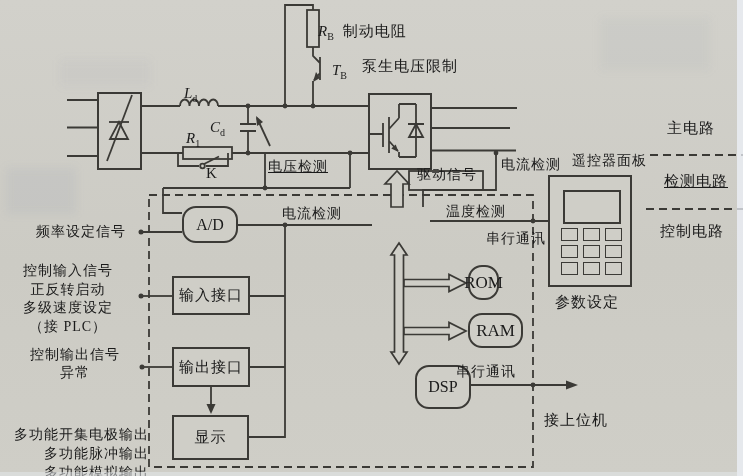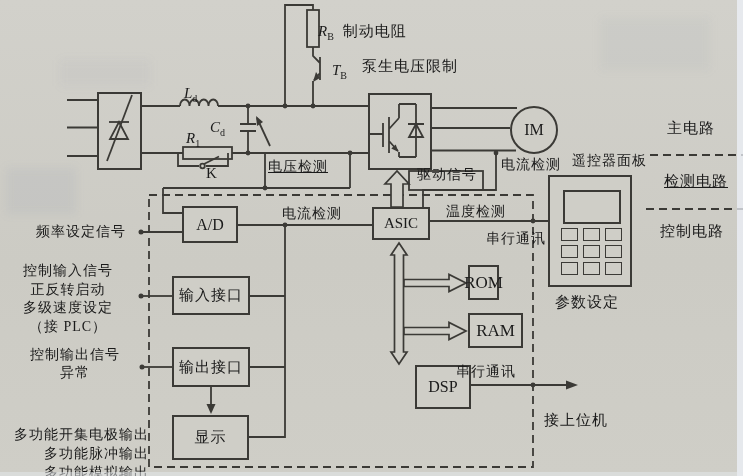--- a/index.html
+++ b/index.html
@@ -8,21 +8,21 @@
     background:linear-gradient(180deg,#d2d1cb 0%,#cccbc4 55%,#cfcec7 100%);
     font-family:"Liberation Serif","DejaVu Serif",serif;color:#1a1a1a;
   }
   #stage svg{position:absolute;left:0;top:0;}
   .box{position:absolute;border:2px solid #3b3a36;box-sizing:border-box;
     display:flex;align-items:center;justify-content:center;background:#cfcec7;}
   .ghostbox{background:transparent;}
   .lbl{position:absolute;white-space:nowrap;line-height:1.15;}
   .cjk{font-size:14px;letter-spacing:1px;}
   .cjk15{font-size:15px;letter-spacing:1px;}
-  .latin{font-size:16px;}
+  .latin{font-size:16px;border-radius:14px;}
   .math i{font-style:italic;font-size:15px;}
   .math sub{font-size:10px;}
   .group{text-align:center;line-height:18.5px;font-size:14px;letter-spacing:1px;}
   .group div{white-space:nowrap;}
   .circle{border-radius:50%;}
   .key{position:absolute;border:1.6px solid #3b3a36;background:transparent;}
   .smudge{position:absolute;filter:blur(5px);pointer-events:none;}
   .edgeR{position:absolute;right:0;top:0;width:6px;height:476px;background:rgba(238,242,250,0.75);}
   .edgeB{position:absolute;left:0;bottom:0;width:743px;height:4px;background:rgba(230,233,238,0.5);}
 </style>
@@ -104,28 +104,22 @@
         <circle cx="533" cy="385" r="2.4"></circle>
       <circle cx="285" cy="106" r="2.4"></circle>
         <circle cx="313" cy="106" r="2.4"></circle>
       <circle cx="248" cy="106" r="2.4"></circle>
         <circle cx="248" cy="153" r="2.4"></circle>
     </g>
   </svg>
 
   <div class="box ghostbox" style="left:97px;top:92px;width:45px;height:78px;"></div>
   <div class="box ghostbox" style="left:368px;top:93px;width:64px;height:77px;"></div>
-  <div class="box circle latin" style="left:510px;top:106px;width:48px;height:48px;">
-    <span>IM</span>
-  </div>
   <div class="box latin" style="left:182px;top:206px;width:56px;height:37px;">
     <span>A/D</span>
-  </div>
-  <div class="box latin" style="left:372px;top:207px;width:58px;height:33px;font-size:15px;">
-    <span>ASIC</span>
   </div>
   <div class="box cjk15" style="left:172px;top:276px;width:78px;height:39px;">
     <span>输入接口</span>
   </div>
   <div class="box cjk15" style="left:172px;top:347px;width:78px;height:40px;">
     <span>输出接口</span>
   </div>
   <div class="box cjk15" style="left:172px;top:415px;width:77px;height:45px;">
     <span>显示</span>
   </div>

